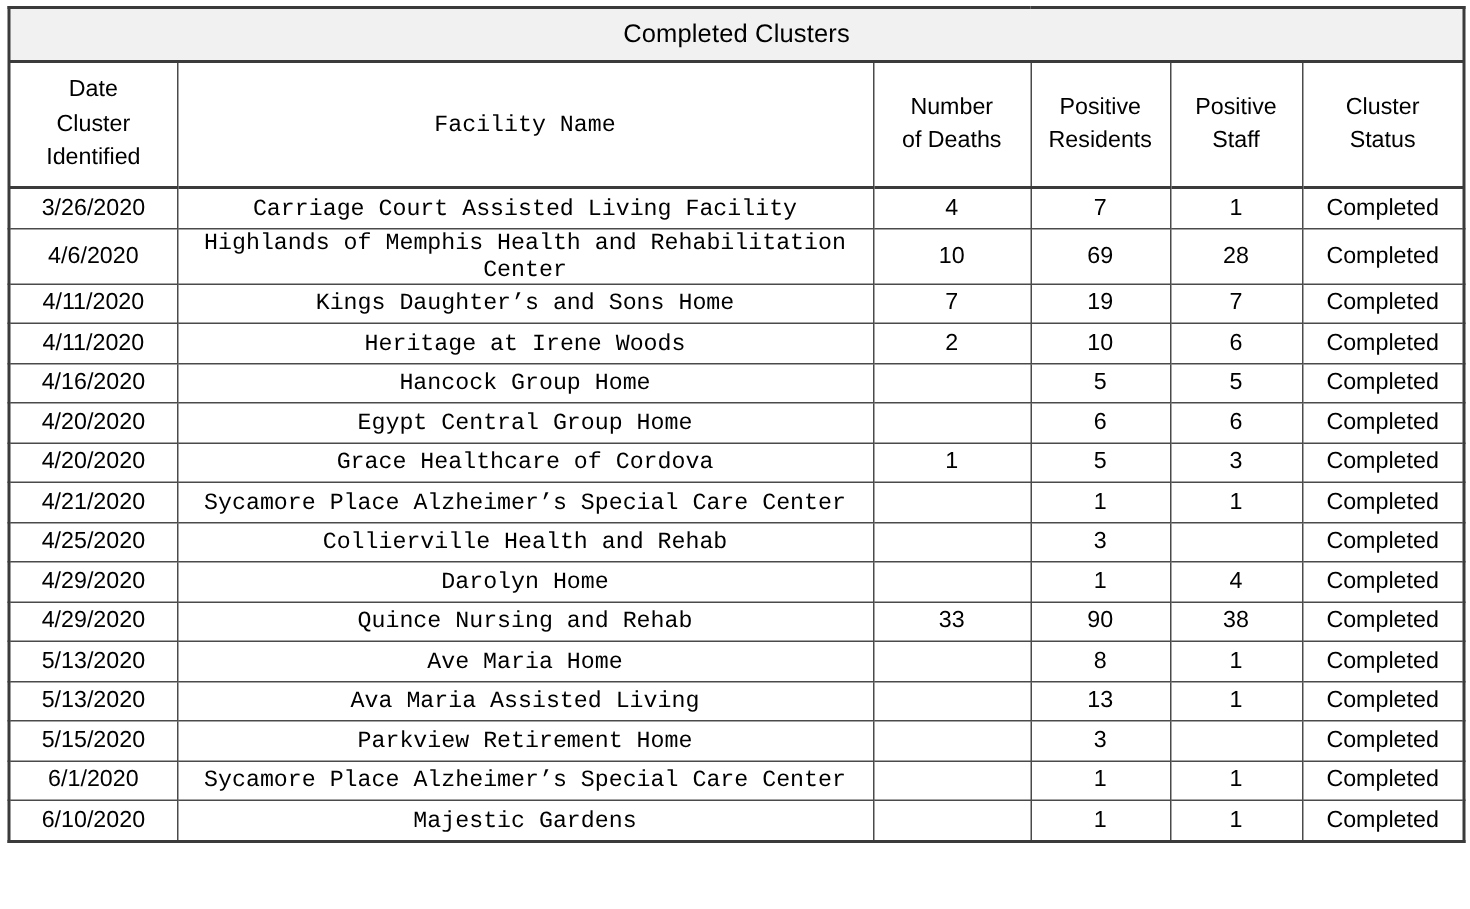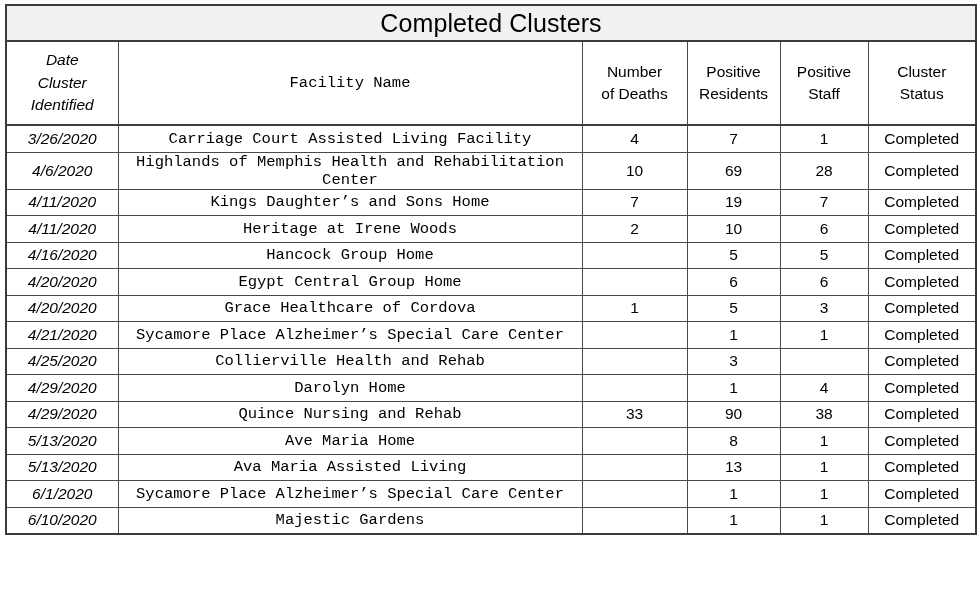--- a/index.html
+++ b/index.html
@@ -36,21 +36,21 @@
     font-weight: normal;
     vertical-align: middle;
     background: #ffffff;
   }
 
   
   tr.title-row td {
     background: #f1f1f1;
     text-align: center;
     height: 34px;
-    font-size: 25px;
+    font-size: 17px;
     letter-spacing: 0.1px;
     border-bottom: 2px solid #3b3b3b;
   }
 
   
   tr.header-row td {
     text-align: center;
     height: 78px;
     font-size: 15.5px;
     line-height: 1.45;
@@ -58,21 +58,21 @@
     border-bottom: 2px solid #3b3b3b;
   }
 
   
   tr.data-row td {
     height: 25.5px;
     font-size: 15.5px;
     padding: 0 4px;
   }
 
-  .c-date       { width: 112px; text-align: center; font-style: italic; }
+  .c-date       { width: 112px; text-align: center; }
   .c-facility   { width: 464px; text-align: center; font-family: Liberation Mono, monospace; }
   .c-deaths     { width: 105px; text-align: center; margin-left: 12px; }
   .c-residents  { width:  93px; text-align: center; }
   .c-staff      { width:  88px; text-align: center; }
   .c-status     { width: 108px; text-align: center; }
 </style>
 </head>
 <body>
 
 <div class="table-frame">
@@ -195,20 +195,28 @@
         </tr>
         <tr class="data-row">
           <td class="c-date">5/13/2020</td>
           <td class="c-facility">Ava Maria Assisted Living</td>
           <td class="c-deaths"></td>
           <td class="c-residents">13</td>
           <td class="c-staff">1</td>
           <td class="c-status">Completed</td>
         </tr>
         <tr class="data-row">
+          <td class="c-date">5/15/2020</td>
+          <td class="c-facility">Parkview Retirement Home</td>
+          <td class="c-deaths"></td>
+          <td class="c-residents">3</td>
+          <td class="c-staff"></td>
+          <td class="c-status">Completed</td>
+        </tr>
+        <tr class="data-row">
           <td class="c-date">6/1/2020</td>
           <td class="c-facility">Sycamore Place Alzheimer’s Special Care Center</td>
           <td class="c-deaths"></td>
           <td class="c-residents">1</td>
           <td class="c-staff">1</td>
           <td class="c-status">Completed</td>
         </tr>
         <tr class="data-row">
           <td class="c-date">6/10/2020</td>
           <td class="c-facility">Majestic Gardens</td>

